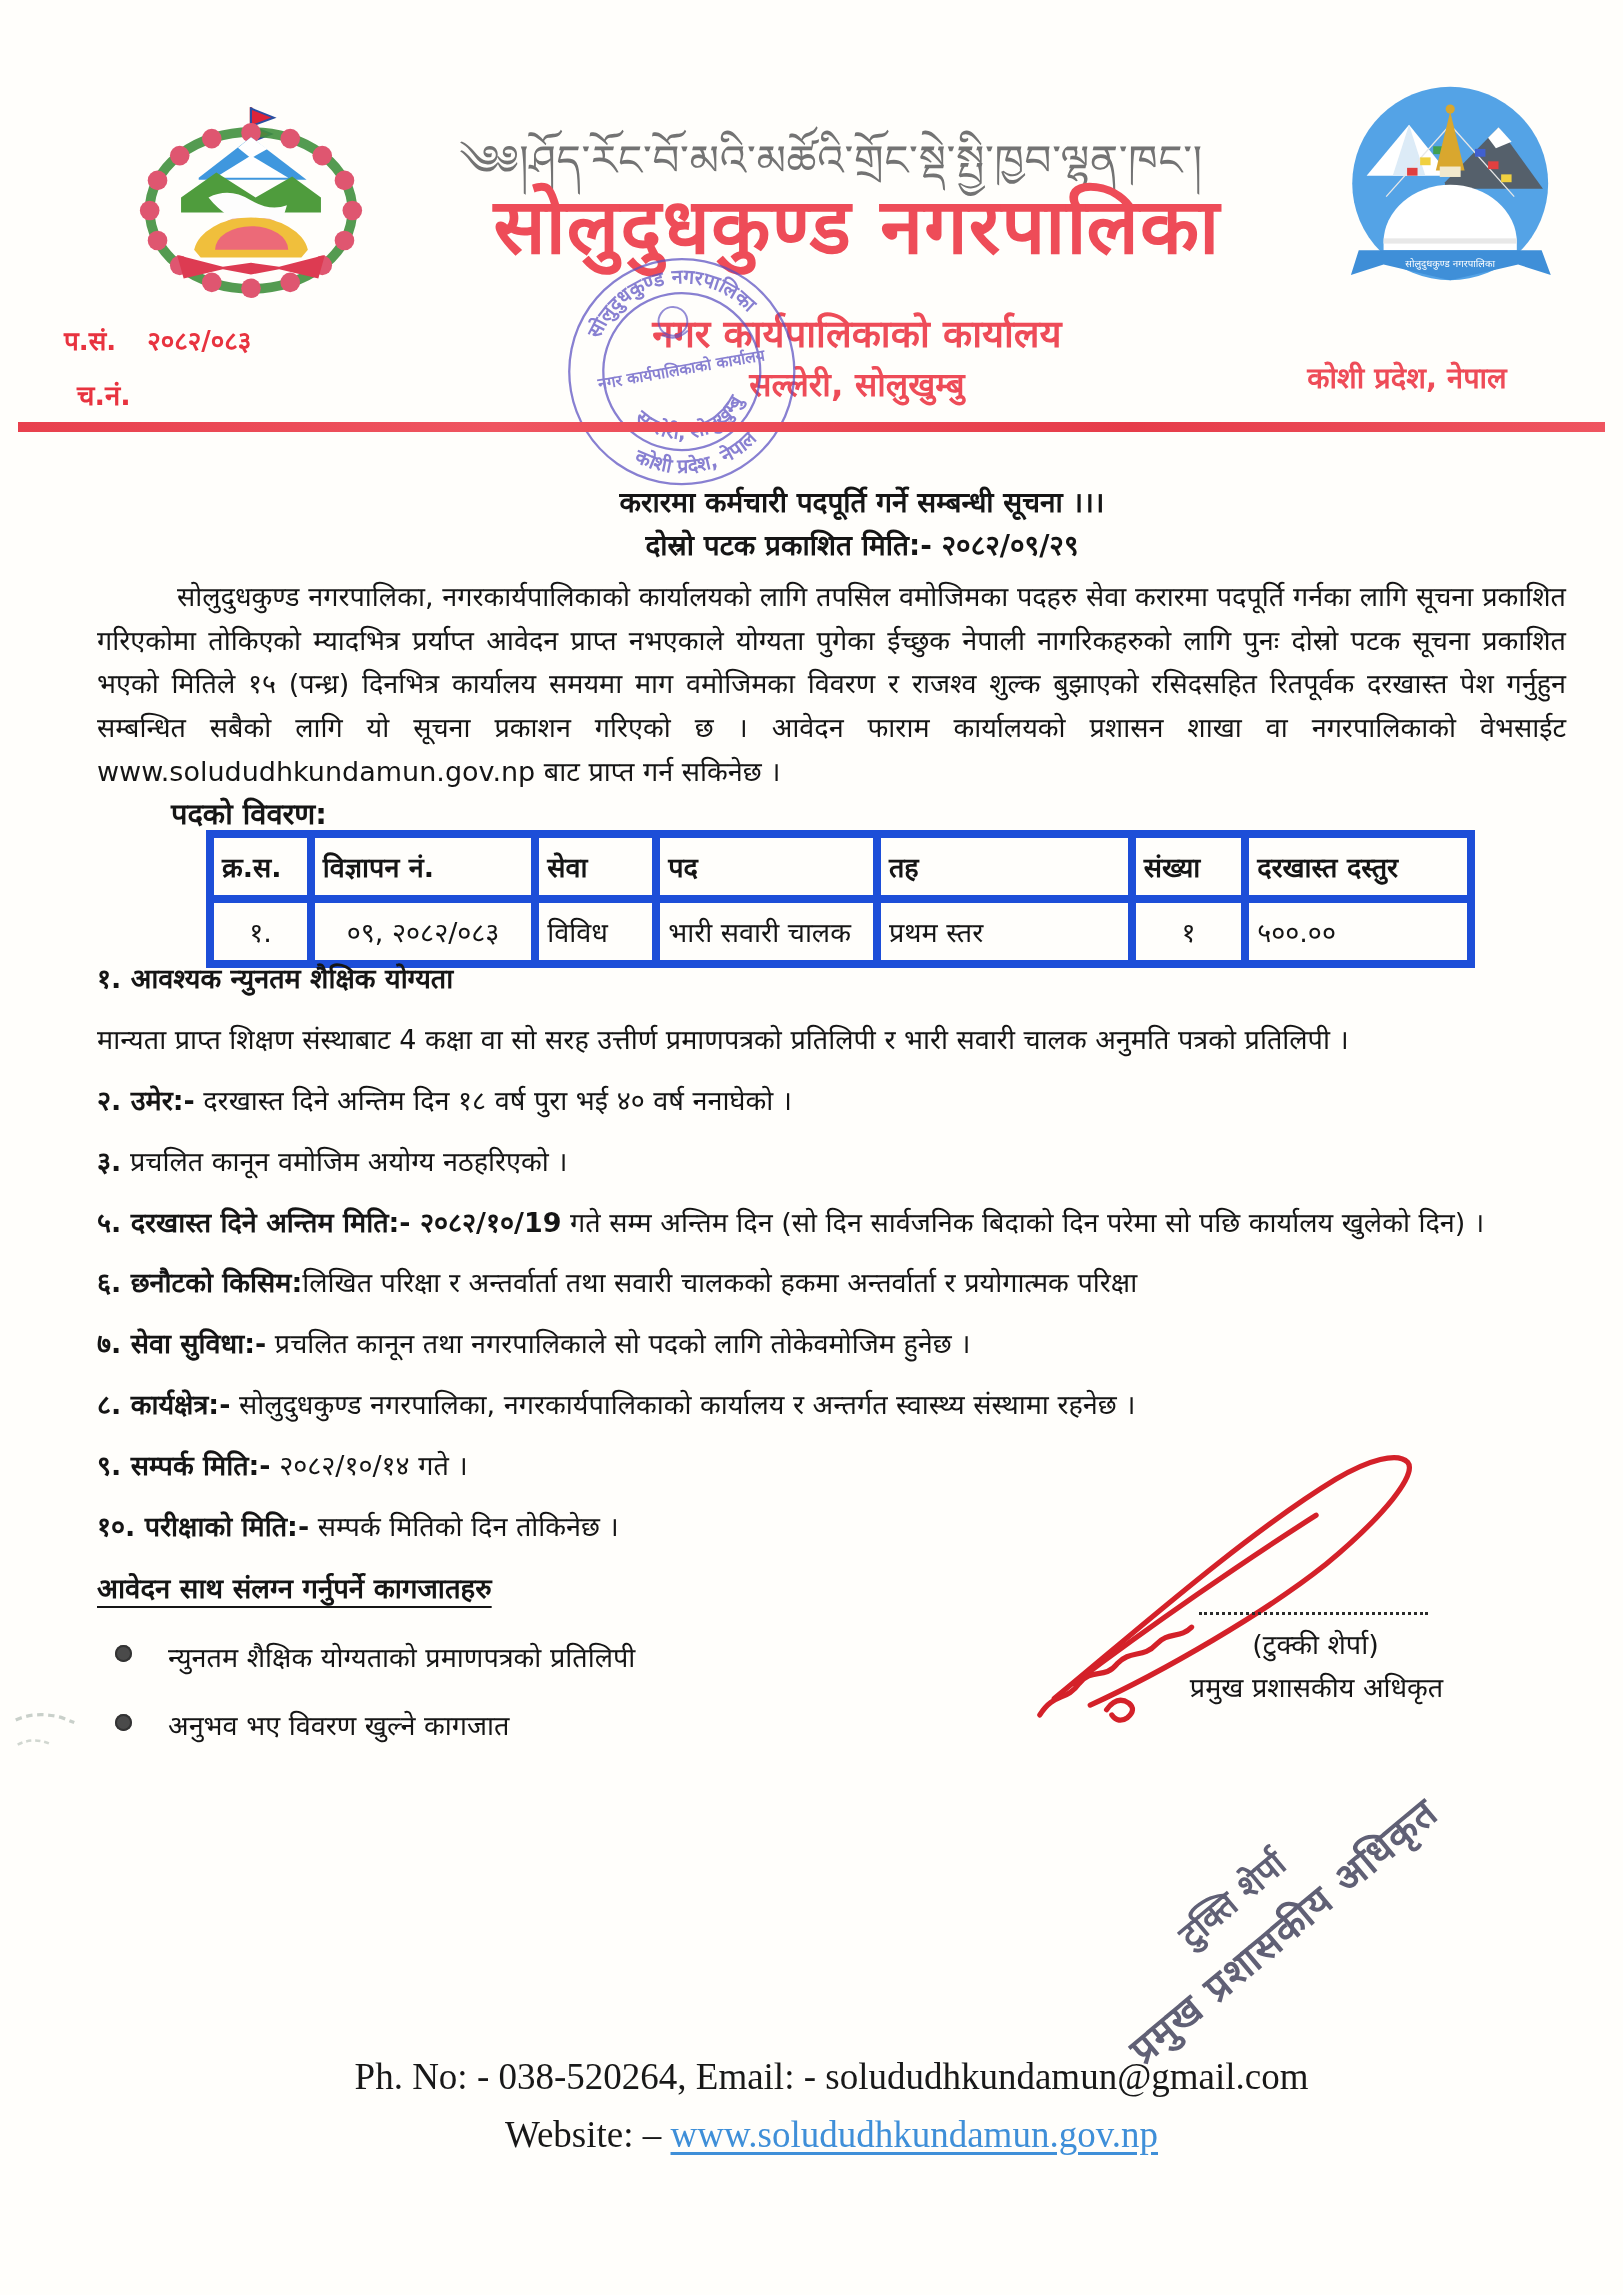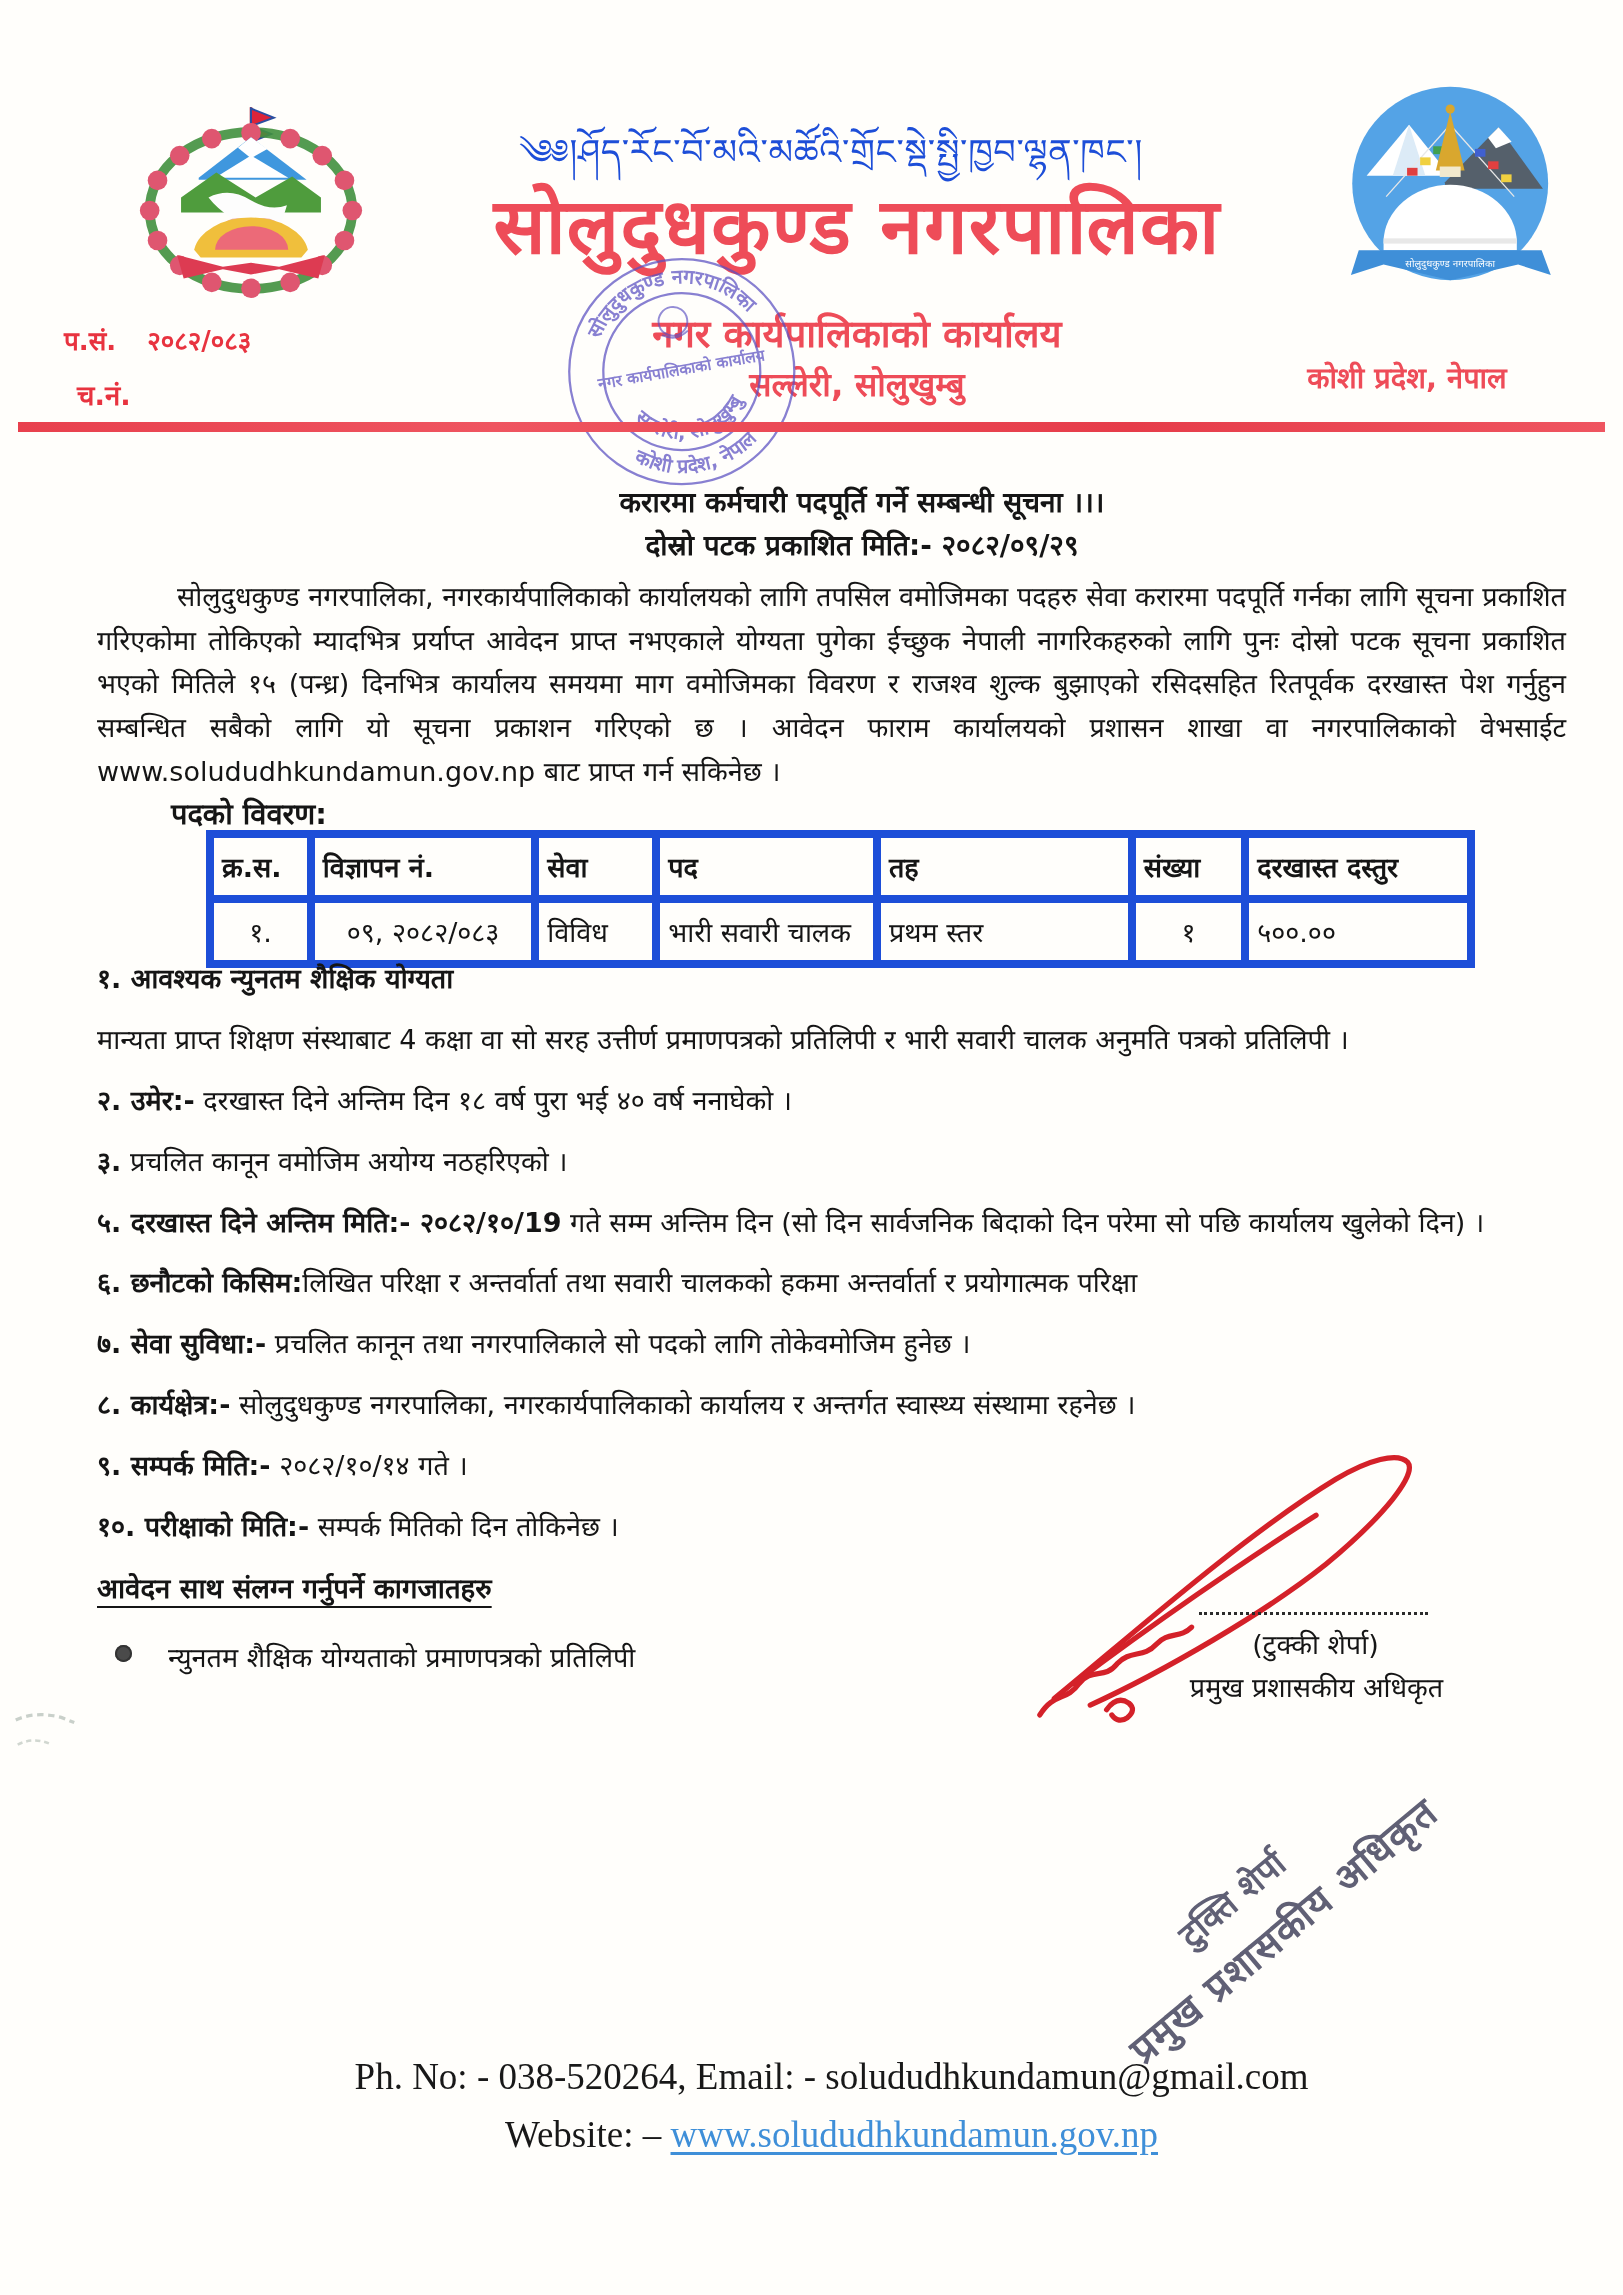--- a/index.html
+++ b/index.html
@@ -9,21 +9,21 @@
     margin:0 auto;
     background:#fffefb;
     overflow:hidden;
     font-family:"DejaVu Sans",sans-serif;
     color:#151515;
   }
   .abs{position:absolute;}
   .b{font-weight:bold;}
 
   
-  .tibetan{left:458px;top:113px;width:746px;font-size:35px;color:#1d4ed8;text-align:center;letter-spacing:0.7px;}
+  .tibetan{left:458px;top:113px;width:746px;font-size:42px;color:#737373;text-align:center;letter-spacing:0.7px;}
   .muni-title{left:281px;top:171px;width:1152px;font-size:77px;font-weight:bold;color:#ee4c58;text-align:center;letter-spacing:1.3px;}
   .office-line{left:281px;top:306px;width:1152px;font-size:38px;font-weight:bold;color:#ee4c58;text-align:center;}
   .addr-line{left:281px;top:361px;width:1152px;font-size:33px;font-weight:bold;color:#ee4c58;text-align:center;}
   .refno{left:64px;top:322px;font-size:26px;font-weight:bold;color:#e8333f;}
   .chno{left:77px;top:376px;font-size:27.5px;font-weight:bold;color:#e8333f;}
   .province{left:1263px;top:357px;width:288px;font-size:29px;font-weight:bold;color:#ee4c58;text-align:center;}
   .rule{left:18.3px;top:422px;width:1587px;height:9.8px;background:linear-gradient(90deg,#e8404d 0%,#ef5560 30%,#e63c49 70%,#ef5560 100%);}
 
   
   .n-title{left:98px;top:482px;width:1528px;font-size:28px;font-weight:bold;text-align:center;}
@@ -222,20 +222,21 @@
     <p><span class="b">३.</span><span> प्रचलित कानून वमोजिम अयोग्य नठहरिएको ।</span></p>
     <p><span class="b">५. दरखास्त दिने अन्तिम मिति:- २०८२/१०/19</span><span> गते सम्म अन्तिम दिन (सो दिन सार्वजनिक बिदाको दिन परेमा  सो पछि कार्यालय खुलेको दिन) ।</span></p>
     <p><span class="b">६. छनौटको किसिम:</span><span>लिखित परिक्षा र अन्तर्वार्ता तथा सवारी चालकको हकमा अन्तर्वार्ता र प्रयोगात्मक परिक्षा</span></p>
     <p><span class="b">७. सेवा सुविधा:-</span><span> प्रचलित कानून तथा नगरपालिकाले सो पदको लागि तोकेवमोजिम हुनेछ ।</span></p>
     <p><span class="b">८. कार्यक्षेत्र:-</span><span> सोलुदुधकुण्ड नगरपालिका, नगरकार्यपालिकाको कार्यालय र  अन्तर्गत  स्वास्थ्य संस्थामा रहनेछ ।</span></p>
     <p><span class="b">९. सम्पर्क मिति:-</span><span> २०८२/१०/१४ गते ।</span></p>
     <p><span class="b">१०. परीक्षाको मिति:-</span><span> सम्पर्क मितिको दिन तोकिनेछ ।</span></p>
 
     <p class="docs-head">आवेदन साथ संलग्न गर्नुपर्ने कागजातहरु</p>
     <p class="bullet">न्युनतम शैक्षिक योग्यताको प्रमाणपत्रको प्रतिलिपी</p>
+    <p class="bullet">अनुभव भए विवरण खुल्ने कागजात</p>
   </div>
 
   <svg class="abs" style="left:1028px;top:1440px;" width="419" height="288" viewBox="0 0 640 440">
     <g stroke="#d42129" stroke-width="8" fill="none" stroke-linecap="round">
       <path d="M 40 395 C 150 305 330 145 470 60 C 520 30 565 18 580 34 C 595 52 545 115 455 190 C 365 262 205 355 95 405"></path>
       <path d="M 70 372 C 185 285 330 185 440 115"></path>
       <path d="M 18 420 C 40 385 58 400 78 372 C 98 347 116 367 136 342 C 156 320 176 334 196 312 C 214 292 232 304 250 286"></path>
       <path d="M 120 412 q 16 -22 34 -10 q 12 10 -2 22 q -14 10 -24 -4"></path>
     </g>
   </svg>

